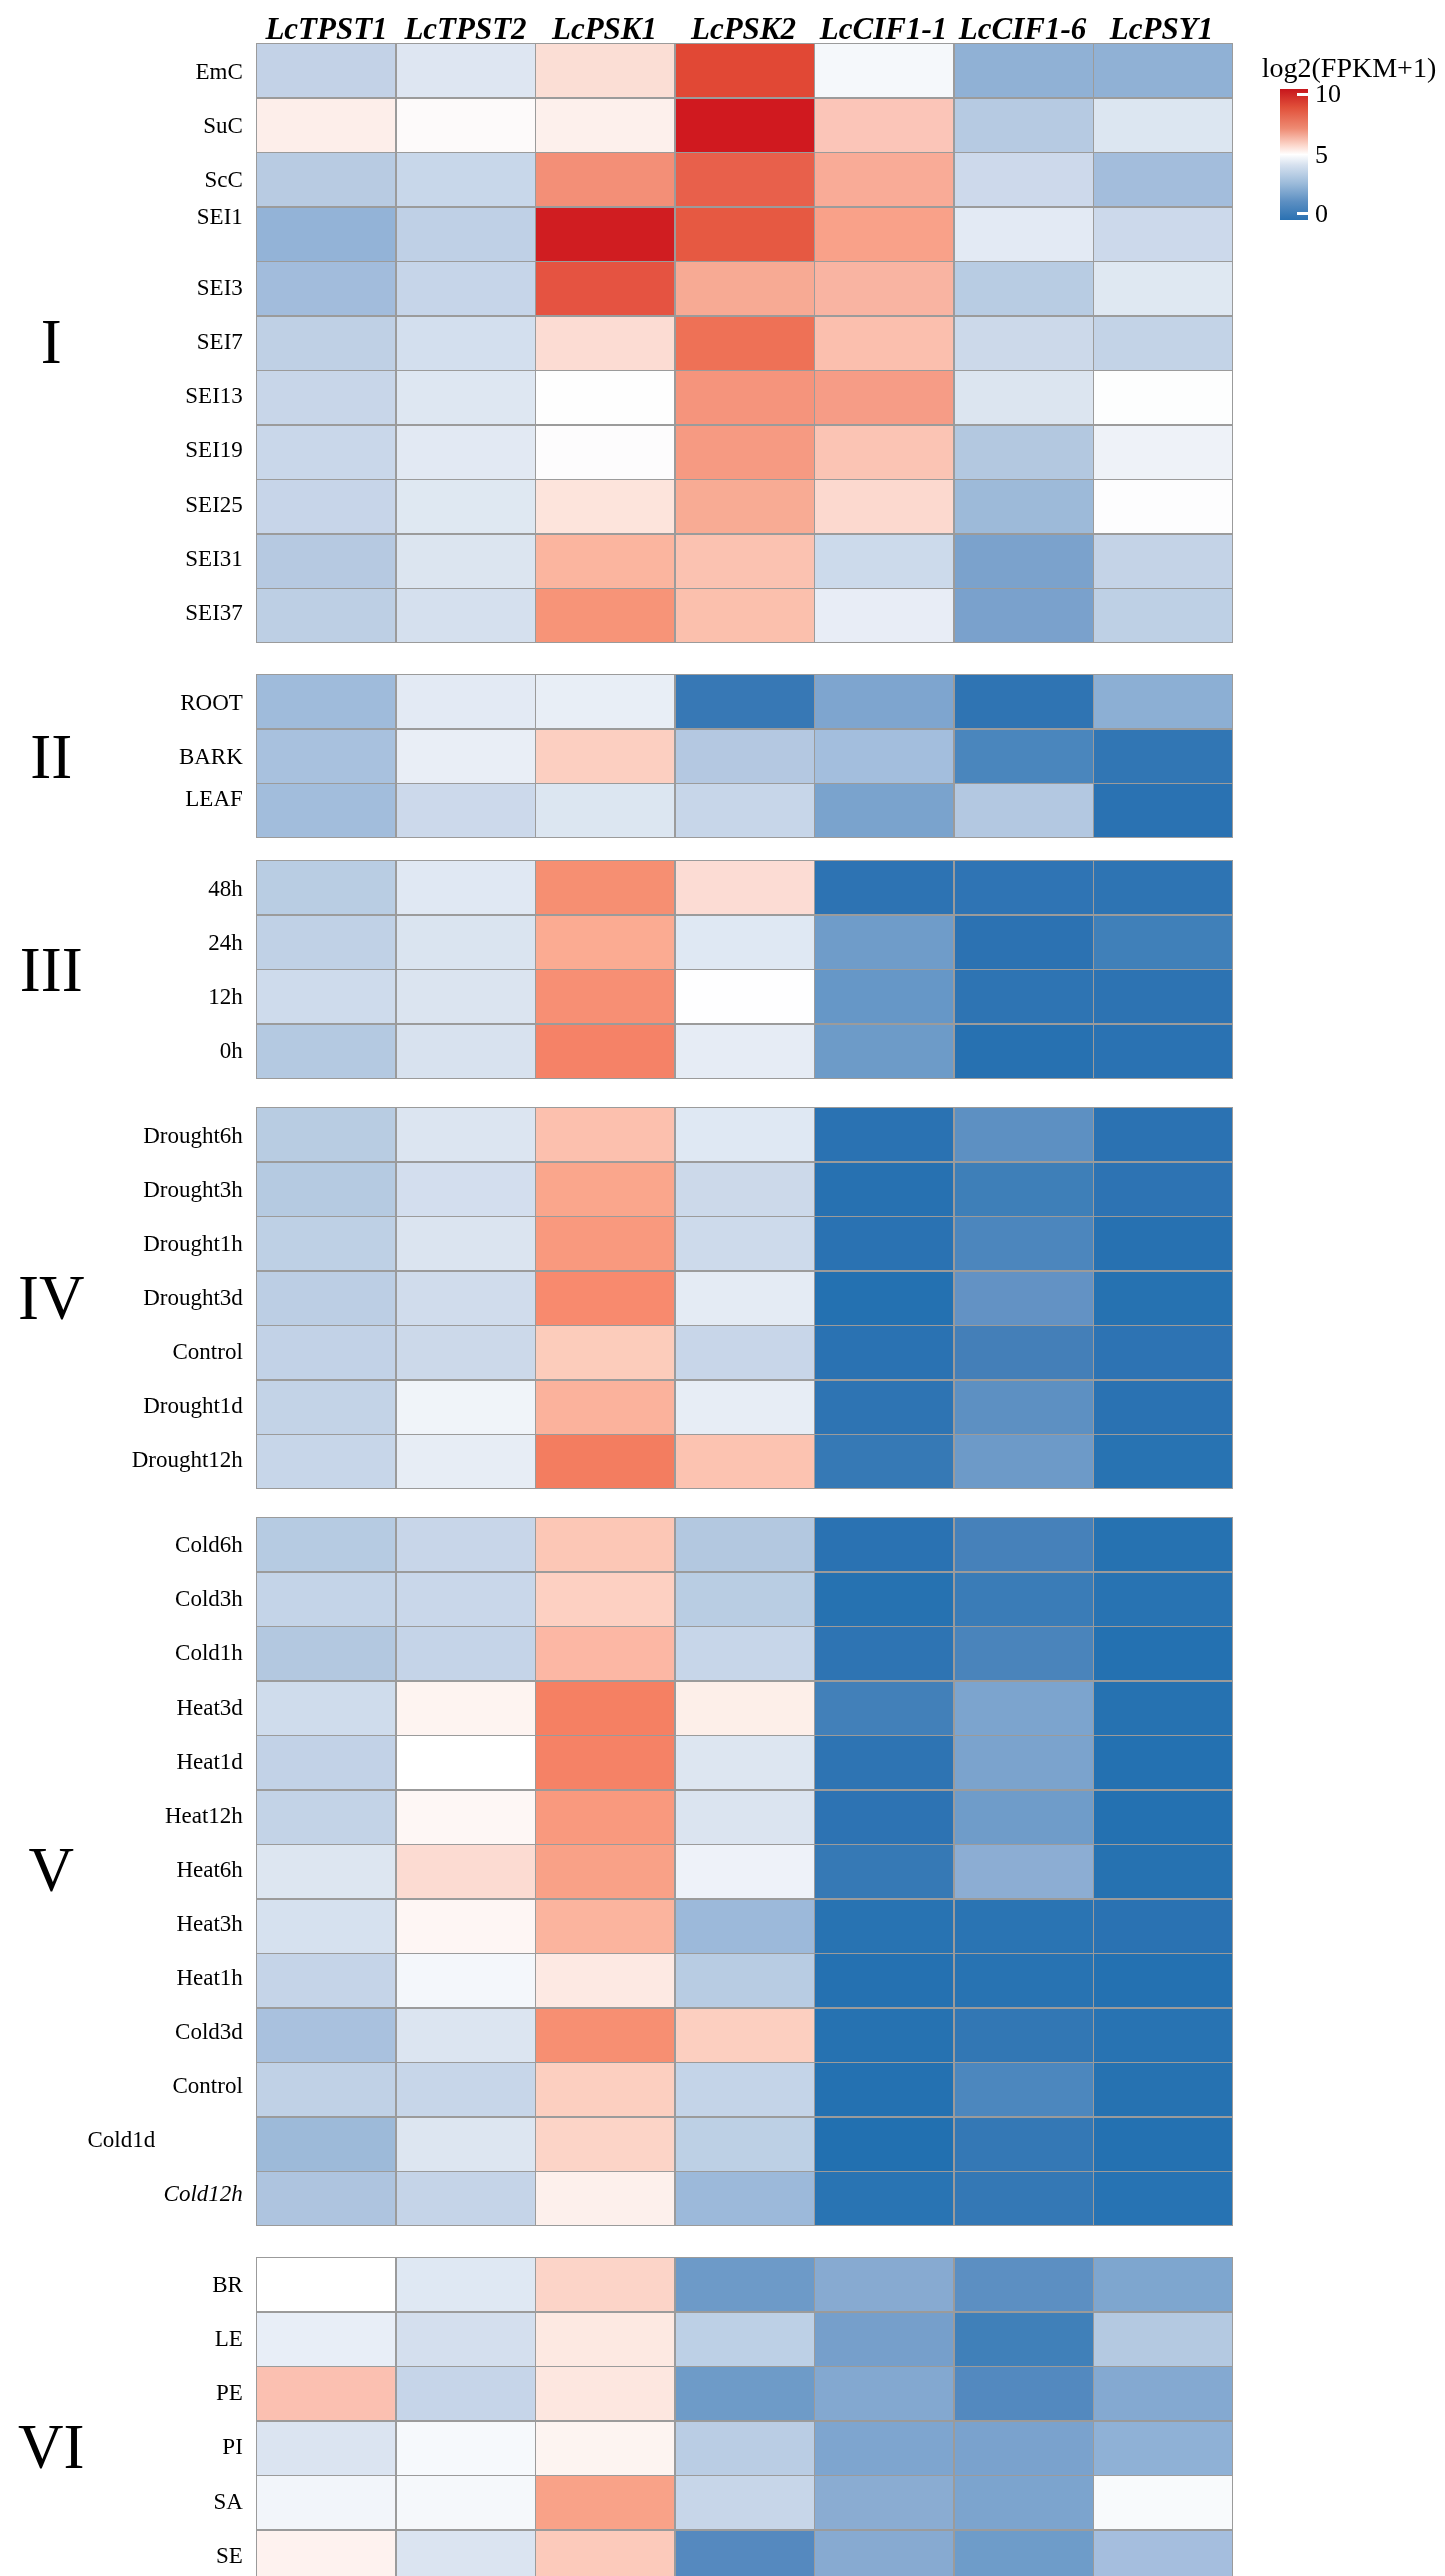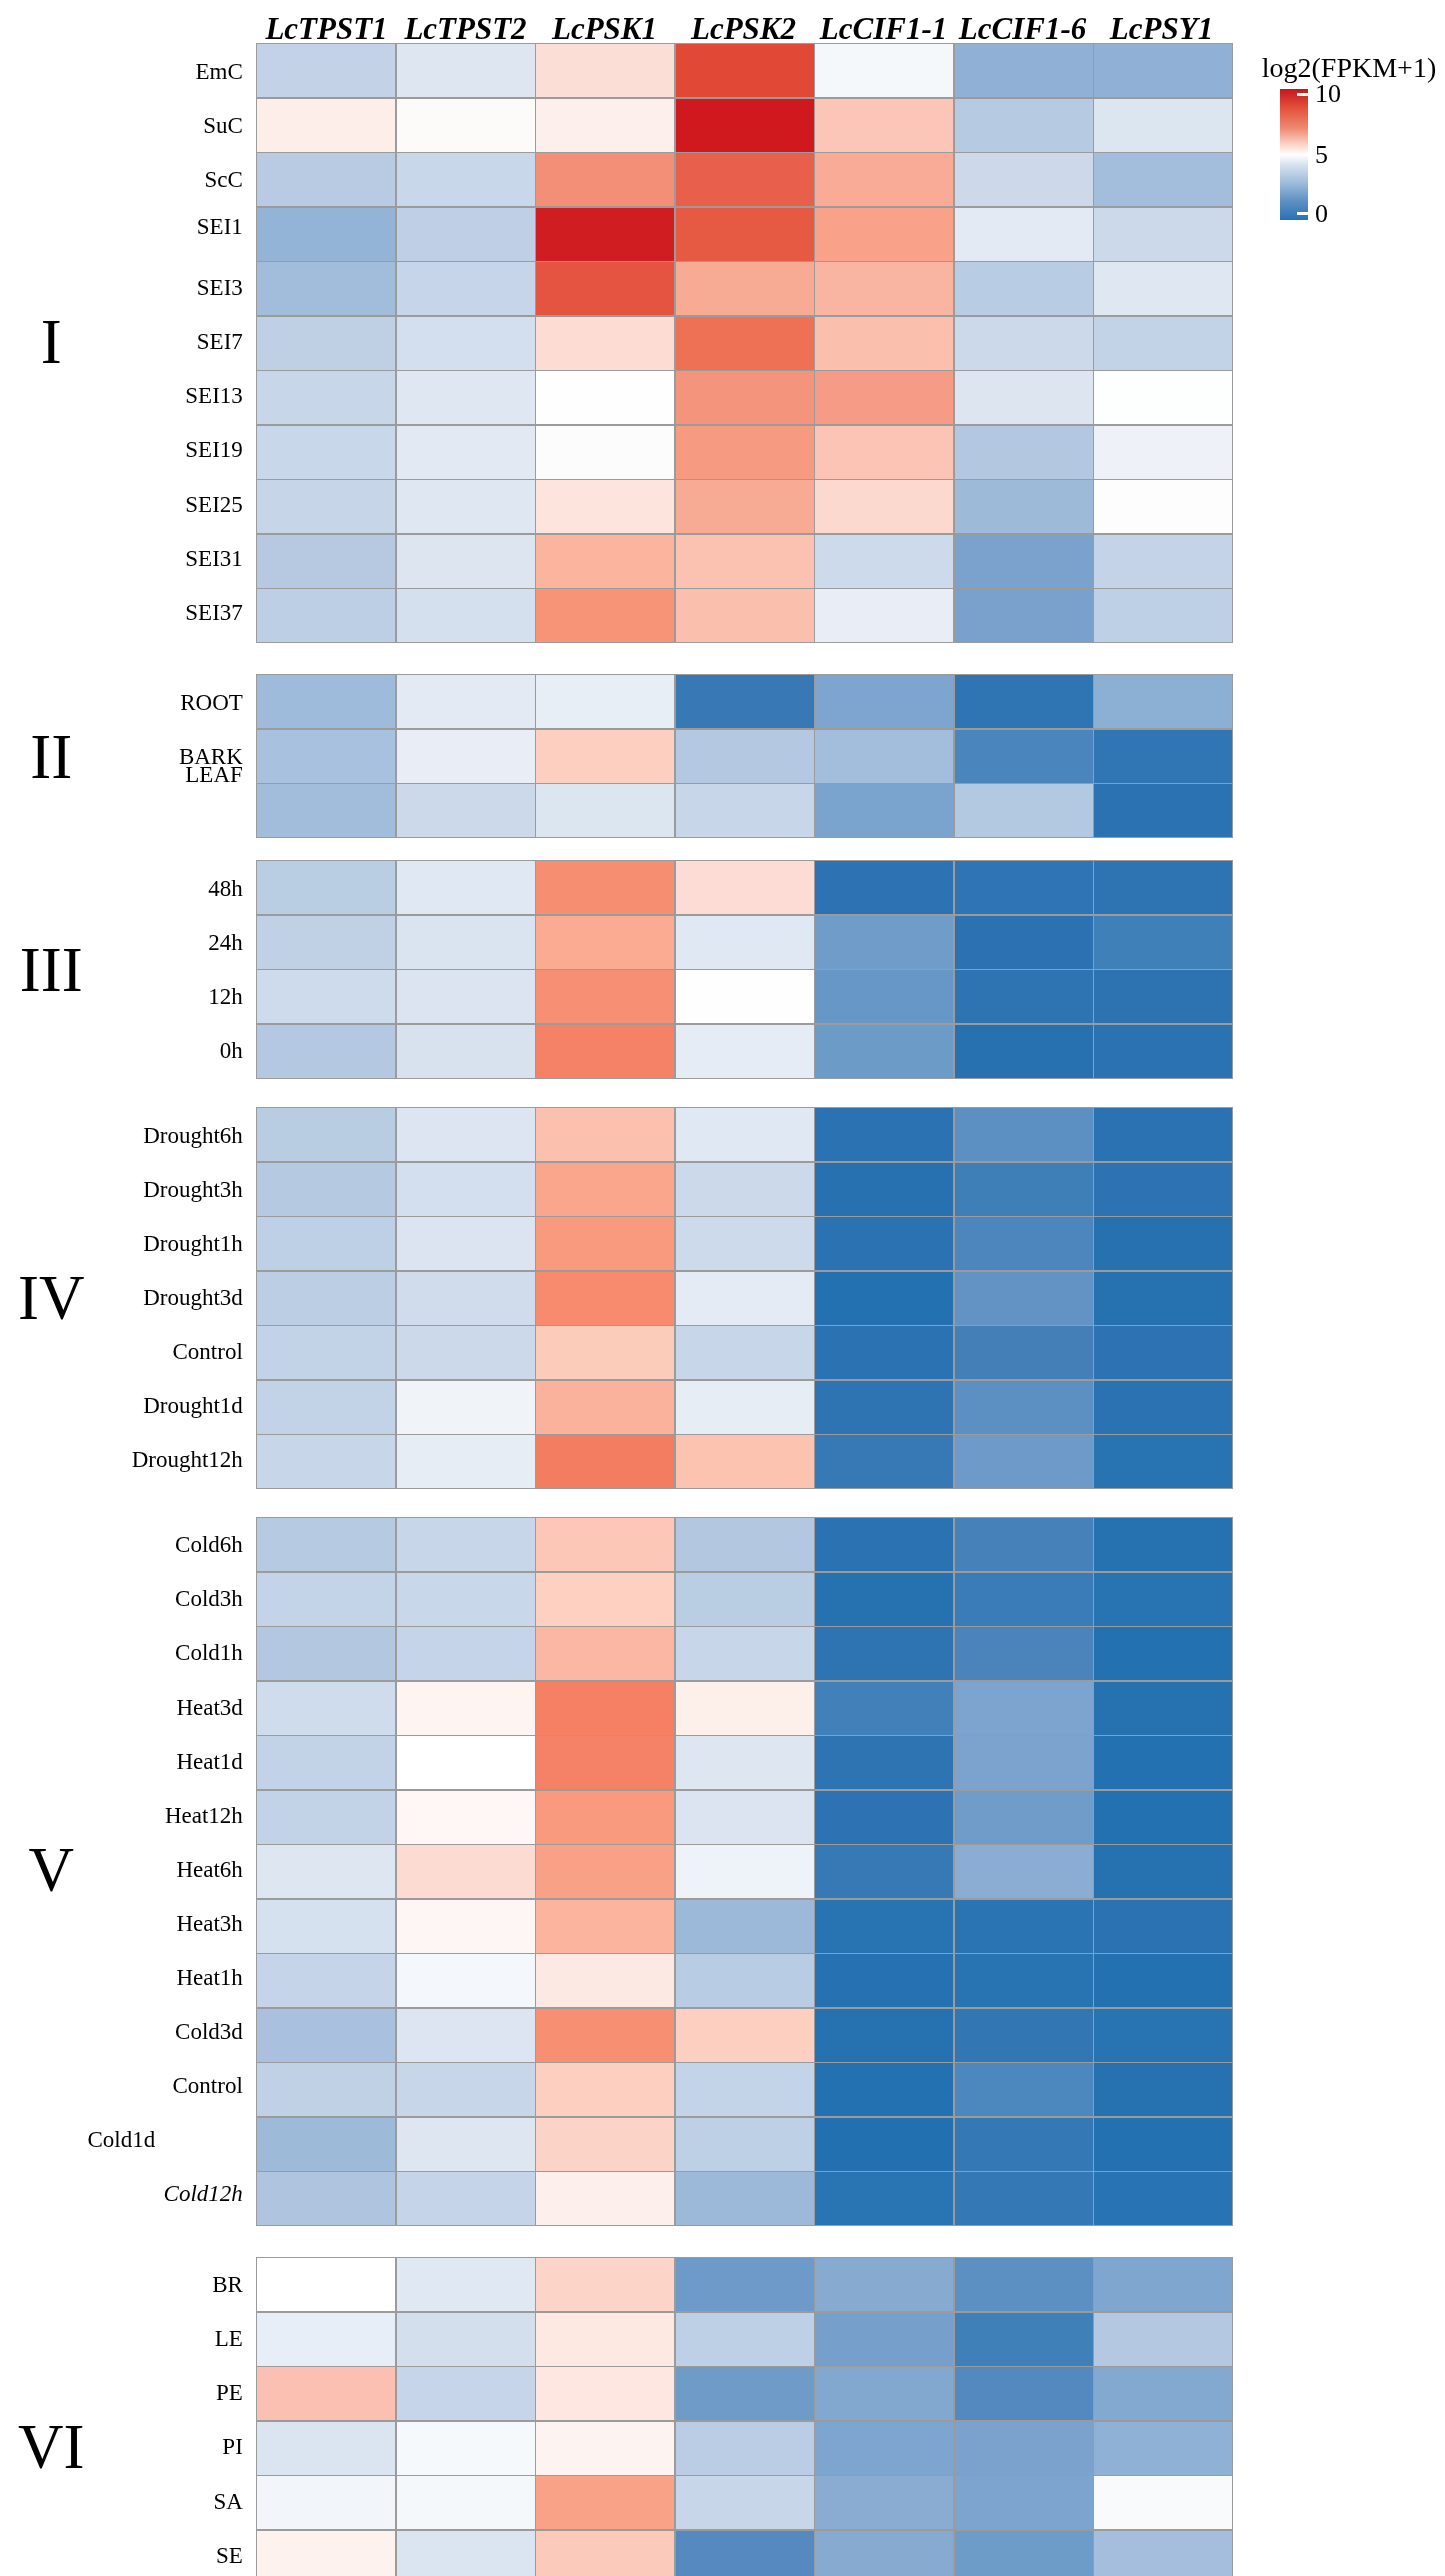--- a/index.html
+++ b/index.html
@@ -29,21 +29,21 @@
       <div class="col-header" style="left: 535px; width: 139px;">LcPSK1</div>
       <div class="col-header" style="left: 674px; width: 139px;">LcPSK2</div>
       <div class="col-header" style="left: 814px; width: 139px;">LcCIF1-1</div>
       <div class="col-header" style="left: 953px; width: 139px;">LcCIF1-6</div>
       <div class="col-header" style="left: 1092px; width: 139px;">LcPSY1</div>
     </div>
   <div id="grids">
       <div class="row-label" style="top: 45px;">EmC</div>
       <div class="row-label" style="top: 99px;">SuC</div>
       <div class="row-label" style="top: 153px;">ScC</div>
-      <div class="row-label" style="top: 200px; padding-left: 8px;">SEI1</div>
+      <div class="row-label" style="top: 190px; padding-left: 8px;">SEI1</div>
       <div class="row-label" style="top: 261px;">SEI3</div>
       <div class="row-label" style="top: 315px;">SEI7</div>
       <div class="row-label" style="top: 369px;">SEI13</div>
       <div class="row-label" style="top: 423px;">SEI19</div>
       <div class="row-label" style="top: 478px;">SEI25</div>
       <div class="row-label" style="top: 532px;">SEI31</div>
       <div class="row-label" style="top: 586px;">SEI37</div>
       <div class="heat-grid" style="left: 256px; top: 43px; background: rgb(155, 155, 155); border-color: rgb(155, 155, 155); grid-template-columns: repeat(7, 138px);">
         <div class="cell" style="background: rgb(195, 210, 231);"></div>
         <div class="cell" style="background: rgb(222, 230, 242);"></div>
@@ -119,21 +119,21 @@
         <div class="cell" style="background: rgb(213, 224, 238);"></div>
         <div class="cell" style="background: rgb(247, 148, 120);"></div>
         <div class="cell" style="background: rgb(251, 192, 173);"></div>
         <div class="cell" style="background: rgb(232, 237, 246);"></div>
         <div class="cell" style="background: rgb(122, 161, 204);"></div>
         <div class="cell" style="background: rgb(190, 208, 229);"></div>
       </div>
       <div class="numeral" style="top: 342px;">I</div>
       <div class="row-label" style="top: 676px;">ROOT</div>
       <div class="row-label" style="top: 730px;">BARK</div>
-      <div class="row-label" style="top: 748px;">LEAF</div>
+      <div class="row-label" style="top: 772px;">LEAF</div>
       <div class="heat-grid" style="left: 256px; top: 674px; background: rgb(155, 155, 155); border-color: rgb(155, 155, 155); grid-template-columns: repeat(7, 138px);">
         <div class="cell" style="background: rgb(159, 187, 219);"></div>
         <div class="cell" style="background: rgb(227, 234, 244);"></div>
         <div class="cell" style="background: rgb(232, 238, 246);"></div>
         <div class="cell" style="background: rgb(55, 120, 181);"></div>
         <div class="cell" style="background: rgb(126, 165, 207);"></div>
         <div class="cell" style="background: rgb(47, 116, 179);"></div>
         <div class="cell" style="background: rgb(140, 175, 212);"></div>
         <div class="cell" style="background: rgb(168, 193, 222);"></div>
         <div class="cell" style="background: rgb(233, 238, 246);"></div>

